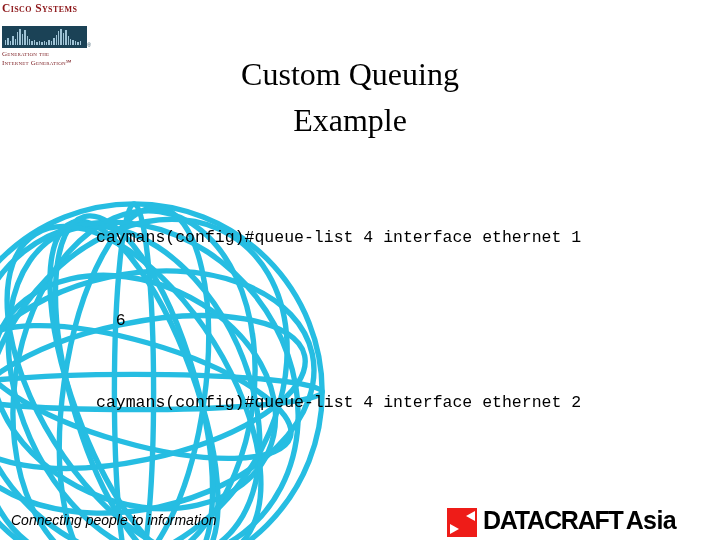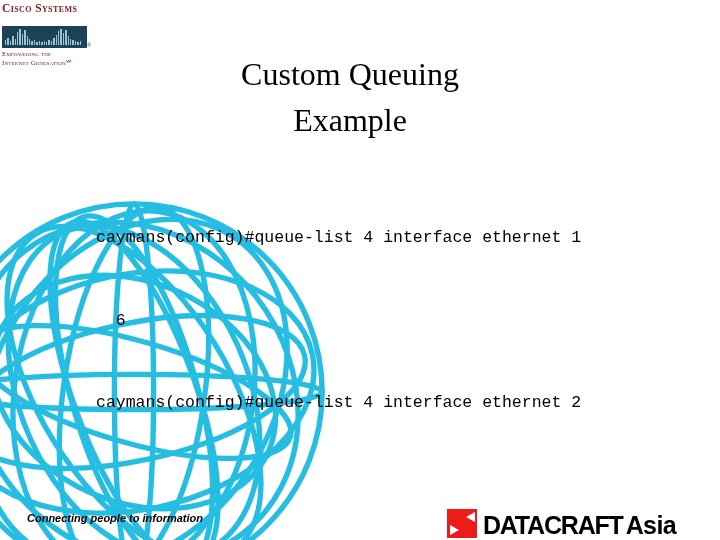--- a/index.html
+++ b/index.html
@@ -121,37 +121,37 @@
     letter-spacing: 0px;
   }
   #code-block .code-line {
     display: block;
     white-space: pre;
   }
 
   
   #footer-tagline {
     position: absolute;
-    left: 27px;
+    left: 11px;
     top: 512px;
     font-family: "Liberation Sans", sans-serif;
-    font-weight: bold;
+    font-weight: normal;
     font-style: italic;
-    font-size: 11px;
+    font-size: 14px;
     color: #000000;
     white-space: nowrap;
   }
 
   #datacraft-logo {
     position: absolute;
     left: 447px;
     top: 508px;
     height: 30px;
     display: flex;
-    align-items: flex-end;
+    align-items: flex-start;
   }
   #dc-mark {
     position: relative;
     width: 30px;
     height: 29px;
     background: #ee1c18;
     flex: 0 0 auto;
   }
   #dc-mark .wedge-top {
     position: absolute;
@@ -250,21 +250,21 @@
           <i style="height:9px"></i>
         <i style="height:6px"></i>
           <i style="height:5px"></i>
           <i style="height:4px"></i>
         <i style="height:3px"></i>
           <i style="height:4px"></i>
       </span>
       <span id="cisco-reg">®</span>
     </span>
     <span id="cisco-tagline">
-      <span>Empowering the</span><br>
+      <span>Generation the</span><br>
       <span>Internet Generation℠</span>
     </span>
   </div>
 
   <h1 id="title">
     <span class="line">Custom Queuing</span>
     <span class="line">Example</span>
   </h1>
 
   <div id="code-block">

